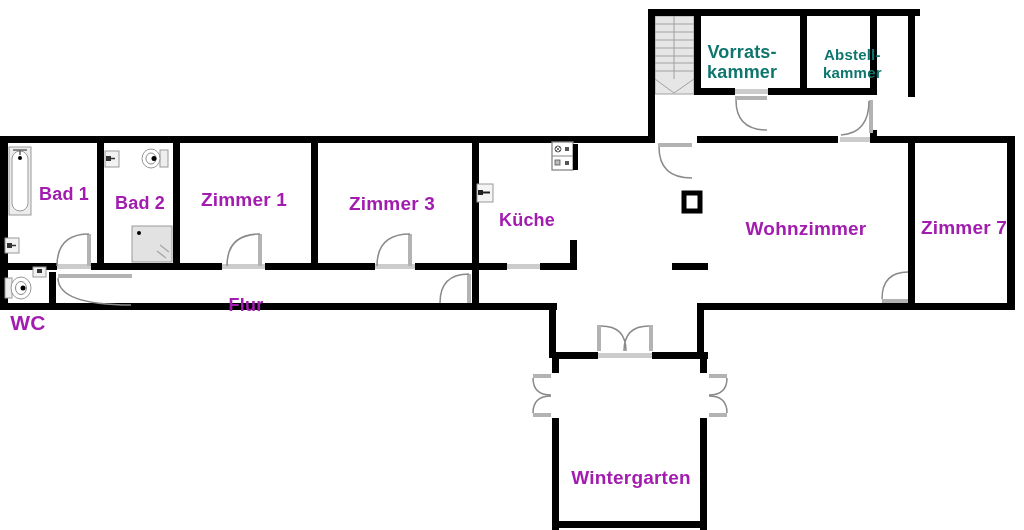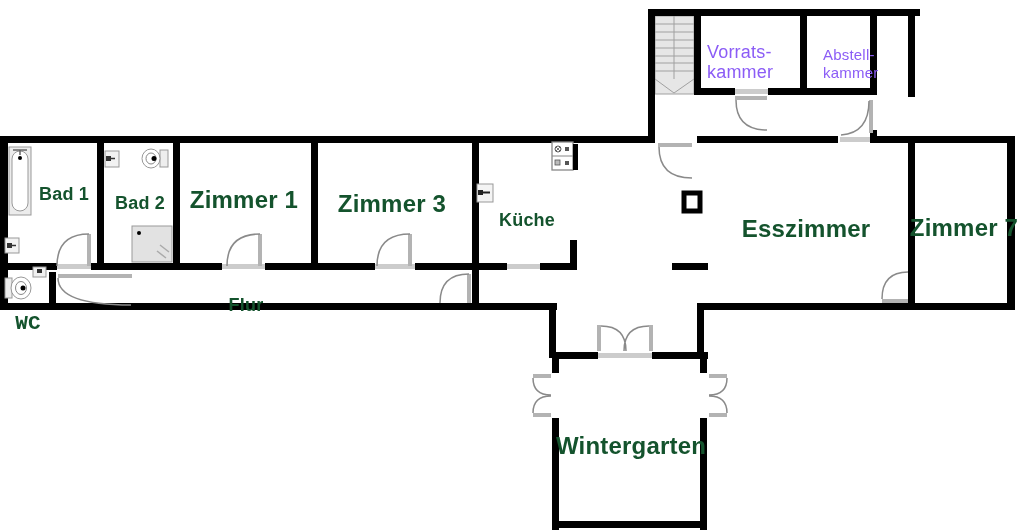--- a/index.html
+++ b/index.html
@@ -7,33 +7,34 @@
     position:relative;
     width:1024px;height:530px;
     background:#ffffff;
     overflow:hidden;
     font-family:"Liberation Sans", sans-serif;
   }
   .plan svg{position:absolute;left:0;top:0;}
   .label{
     position:absolute;
     transform:translate(-50%,-50%);
-    color:#14532d;
+    color:#a21caf;
     font-weight:bold;
     white-space:nowrap;
     letter-spacing:0.2px;
   }
   .label-block{
     position:absolute;
-    color:#8b5cf6;
-    font-weight:normal;
+    color:#0f766e;
+    font-weight:bold;
     white-space:nowrap;
     letter-spacing:0.2px;
+    text-align:center;
   }
-  .fs18{font-size:18px;} .fs19{font-size:24px;} .fs21{font-size:21px;font-family:Liberation Mono, monospace;} .fs15{font-size:15px;padding-left:16px;}
+  .fs18{font-size:18px;} .fs19{font-size:19px;} .fs21{font-size:21px;} .fs15{font-size:15px;padding-left:16px;}
 </style>
 </head>
 <body>
 
 <div class="plan">
 
   <svg width="1024" height="530" viewBox="0 0 1024 530">
 
     <path fill="#cccccc" d="
       M57,264h34v5h-34z  M110,264h35v5h-35z  M222,264h43v5h-43z
@@ -171,25 +172,25 @@
       <rect x="565" y="161" width="4" height="4" fill="#555555"></rect>
       <rect x="573" y="144" width="5" height="26" fill="#000000"></rect>
     </g>
   </svg>
 
   <div class="label fs18" style="left:64px;top:194px">Bad 1</div>
   <div class="label fs18" style="left:140px;top:203px">Bad 2</div>
   <div class="label fs19" style="left:244px;top:200px">Zimmer 1</div>
   <div class="label fs19" style="left:392px;top:204px">Zimmer 3</div>
   <div class="label fs18" style="left:527px;top:220px">Küche</div>
-  <div class="label fs19" style="left:806px;top:229px">Esszimmer</div>
+  <div class="label fs19" style="left:806px;top:229px">Wohnzimmer</div>
   <div class="label fs19" style="left:964px;top:228px">Zimmer 7</div>
   <div class="label fs18" style="left:246px;top:305px">Flur</div>
   <div class="label fs21" style="left:28px;top:323px">WC</div>
-  <div class="label fs19" style="left:631px;top:446px">Wintergarten</div>
+  <div class="label fs19" style="left:631px;top:478px">Wintergarten</div>
 
   <div class="label-block fs18" style="left:707px;top:42px;line-height:20px">
     <div>Vorrats-</div>
     <div>kammer</div>
   </div>
   <div class="label-block fs15" style="left:807px;top:46px;line-height:18px">
     <div>Abstell-</div>
     <div>kammer</div>
   </div>
 

